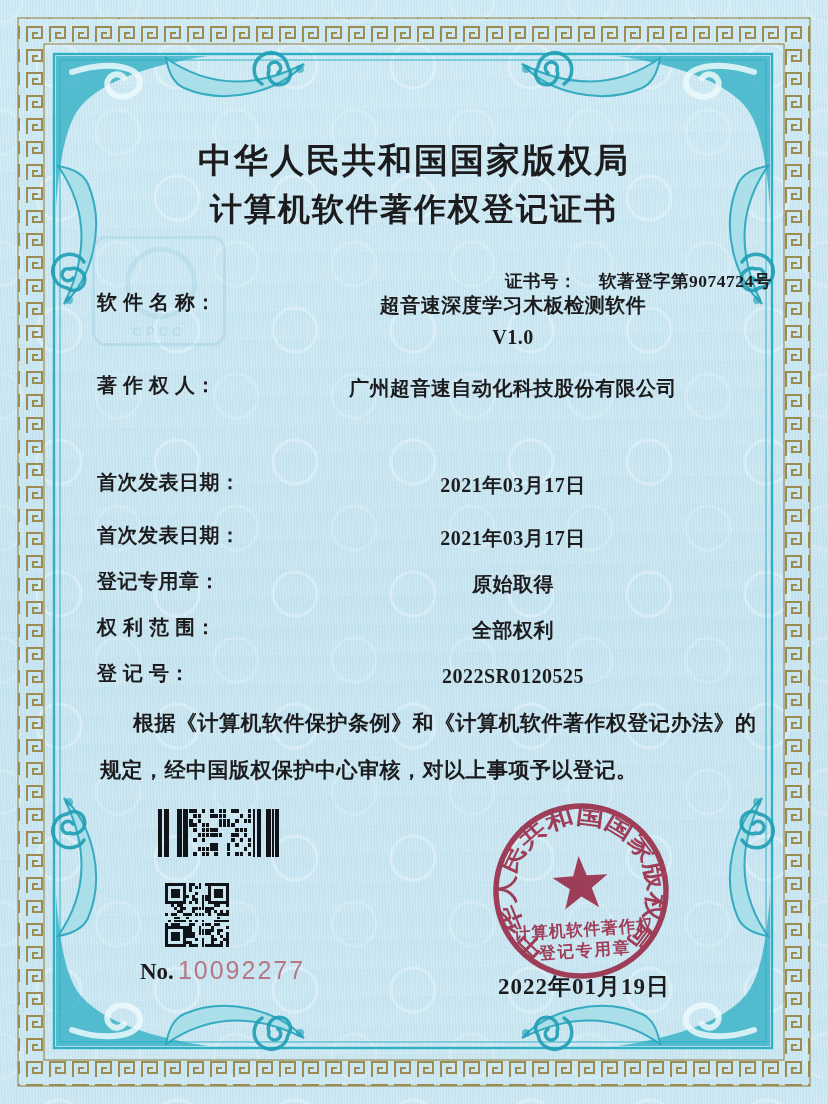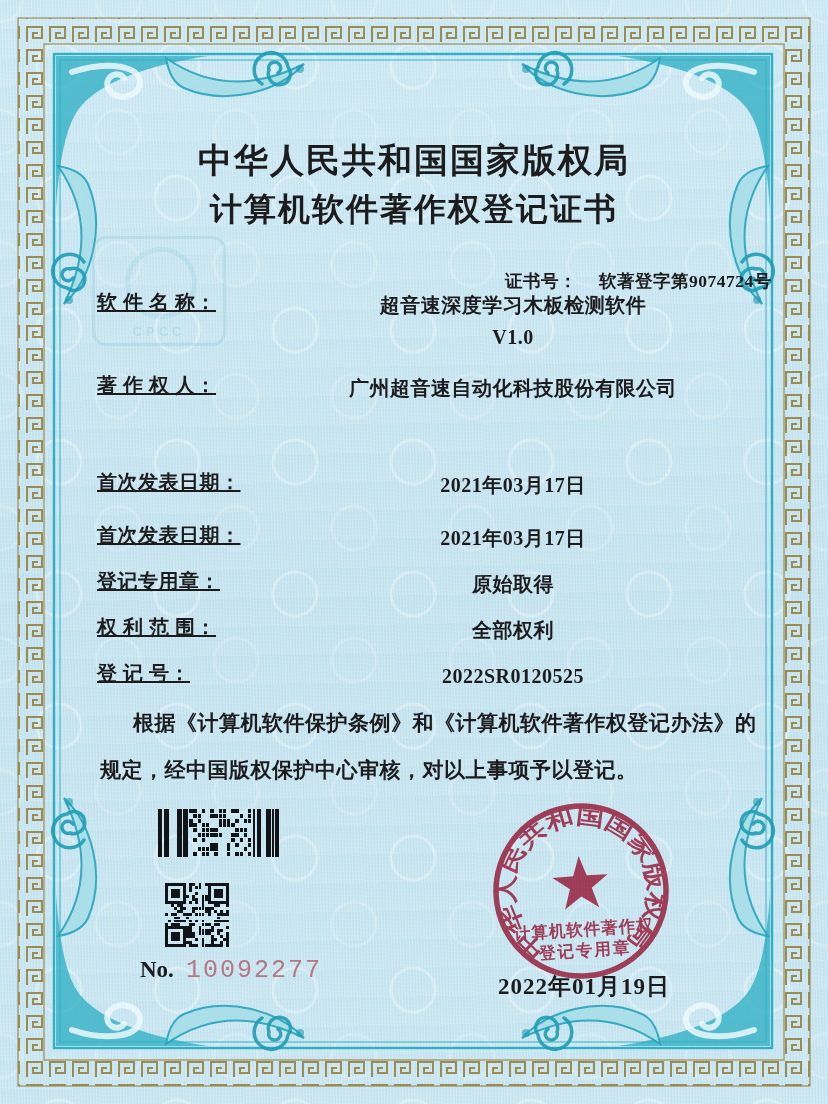--- a/index.html
+++ b/index.html
@@ -33,29 +33,29 @@
   .page-subtitle{
     position:absolute;left:0;top:188px;width:828px;
     text-align:center;font-size:32px;font-weight:bold;letter-spacing:2px;
   }
   .certno{
     position:absolute;left:505px;top:249px;
     font-size:17.5px;font-weight:bold;letter-spacing:.5px;white-space:nowrap;margin-top:20px;
   }
   .certno .gap{display:inline-block;width:22px;}
   .field{position:absolute;left:97px;font-size:20px;font-weight:600;letter-spacing:.5px;}
-  .flabel{position:absolute;left:0;top:0;white-space:nowrap;text-decoration:underline;}
+  .flabel{position:absolute;left:0;top:0;white-space:nowrap;}
   .fvalue{position:absolute;left:156px;top:0;white-space:pre-line;line-height:1.62;width:520px;text-align:center;}
   .statement-line{position:absolute;font-size:21px;font-weight:600;letter-spacing:.5px;white-space:nowrap;}
   .serial{position:absolute;left:140px;top:956px;white-space:nowrap;}
   .serial-prefix{font-size:23px;font-weight:bold;}
   .serial-number{
-    font-family:Liberation Mono, monospace;
+    font-family:Liberation Sans, sans-serif;
     font-size:25px;color:var(--serial-red,#b2606c);letter-spacing:2px;opacity:.82;
-    margin-left:12px;
+    margin-left:4px;
   }
   .issue-date{
     position:absolute;left:498px;top:971px;
     font-size:23px;font-weight:bold;letter-spacing:1px;
   }
   .stamp{position:absolute;left:491px;top:801px;width:180px;height:180px;mix-blend-mode:multiply;opacity:.92;}
   .stamp text{fill:var(--stamp-red,#c4344f);font-family:"Liberation Serif","DejaVu Serif",serif;}
   .cpcc-watermark{
     position:absolute;left:92px;top:236px;width:128px;height:104px;
     border:3px solid rgba(120,185,205,.30);border-radius:14px;

